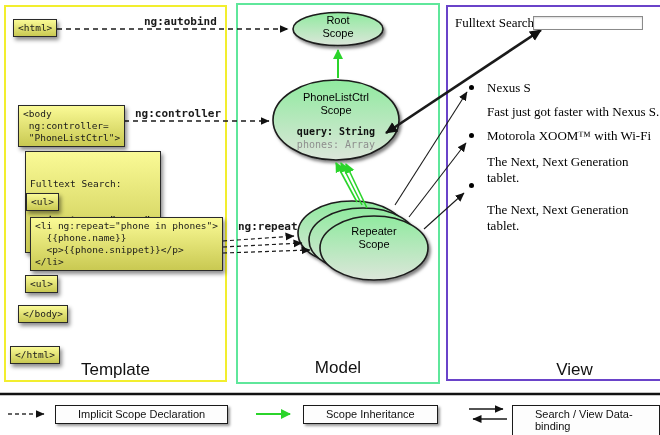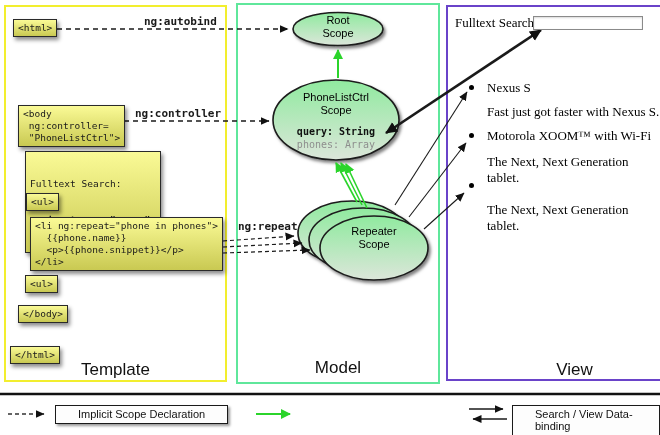--- a/index.html
+++ b/index.html
@@ -155,15 +155,16 @@
   <div class="v-desc serif" style="top:104px;">Fast just got faster with Nexus S.</div>
 
   <div class="dot" style="left:469px;top:133px;"></div>
   <div class="v-title serif" style="top:128px;">Motorola XOOM™ with Wi-Fi</div>
   <div class="v-desc serif" style="top:154px;">The Next, Next Generation tablet.</div>
 
   <div class="dot" style="left:469px;top:183px;"></div>
   <div class="v-desc serif" style="top:202px;">The Next, Next Generation tablet.</div>
 
   <div class="legend-box" style="left:55px;">Implicit Scope Declaration</div>
+  <div class="legend-box" style="left:303px;">Scope Inheritance</div>
   <div class="legend-box" style="left:512px;">Search / View Data-binding</div>
 
 </div>
 
 </body></html>

